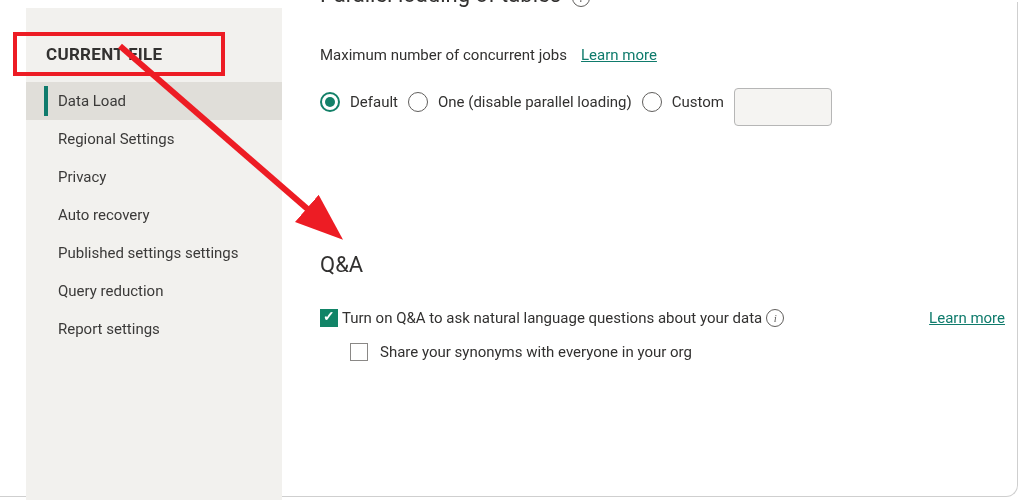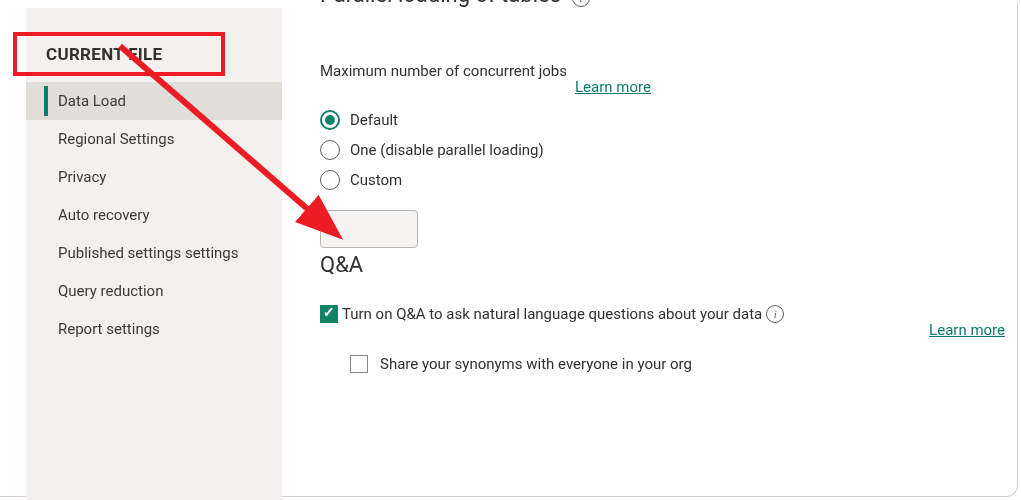--- a/index.html
+++ b/index.html
@@ -61,30 +61,29 @@
     position:absolute;
     left:0; top:-18px;
     font-size:22px;
     color:#323130;
     white-space:nowrap;
   }
   .concurrent-block {
     position:absolute;
     left:0; top:46px;
   }
-  .field-row { display:flex; align-items:center; gap:8px; }
+  .field-row { display:flex; align-items:flex-start; gap:14px; }
   .field-label { font-size:15px; color:#323130; }
   .link {
     color:#0f7b6c;
     text-decoration:underline;
     font-size:15px;
     cursor:pointer;
-    margin-top:32px;
-  }
-  .radio-group { margin-top:14px; display:flex; flex-direction:column; gap:10px; }
+  }
+  .radio-group { margin-top:14px; display:flex; flex-direction:row; gap:10px; }
   .radio {
     display:flex; align-items:center; gap:10px;
     font-size:15px; color:#323130; cursor:pointer;
   }
   .radio .circle {
     width:20px; height:20px; border:1px solid #605e5c;
     border-radius:50%; display:inline-block;
     position:relative; flex-shrink:0;
   }
   .radio.selected .circle { border-color:#138068; border-width:2px; }
@@ -97,21 +96,21 @@
     width:98px; height:38px;
     border:1px solid #b6b6b6;
     border-radius:4px;
     background:#f5f4f2;
   }
   .qa-block {
     position:absolute;
     left:0; top:252px;
     right:12px;
   }
-  .qa-title { font-size:22px; color:#323130; margin-bottom:12px; }
+  .qa-title { font-size:22px; color:#323130; margin-bottom:32px; }
   .qa-row {
     display:flex; align-items:center; gap:4px;
     font-size:15px;
   }
   .checkbox {
     width:18px; height:18px;
     border:1px solid #8a8886;
     background:#fff;
     position:relative;
     flex-shrink:0;

